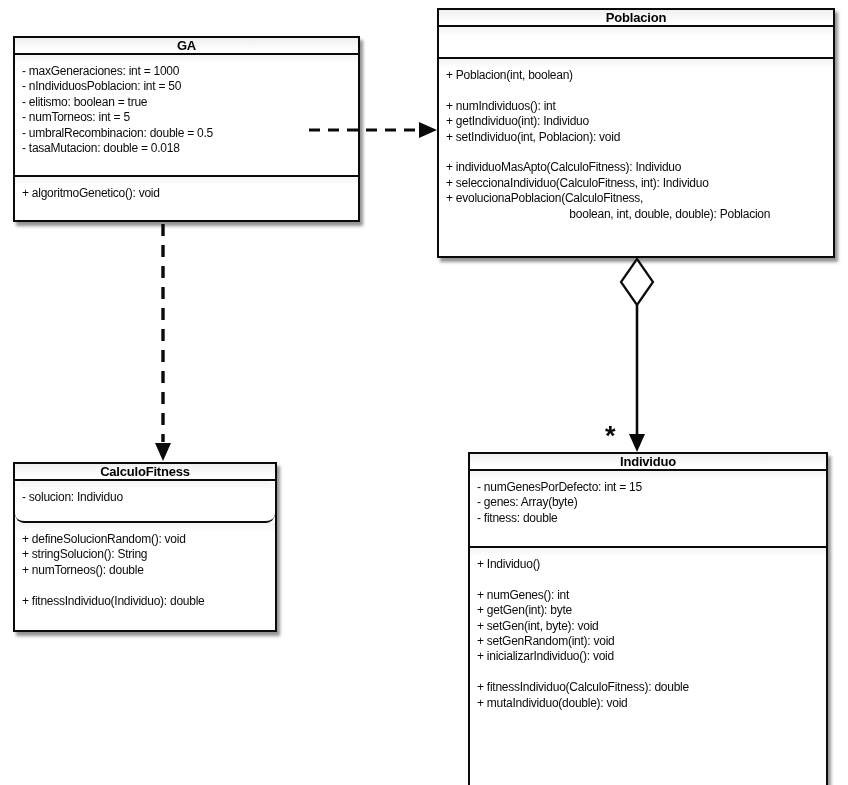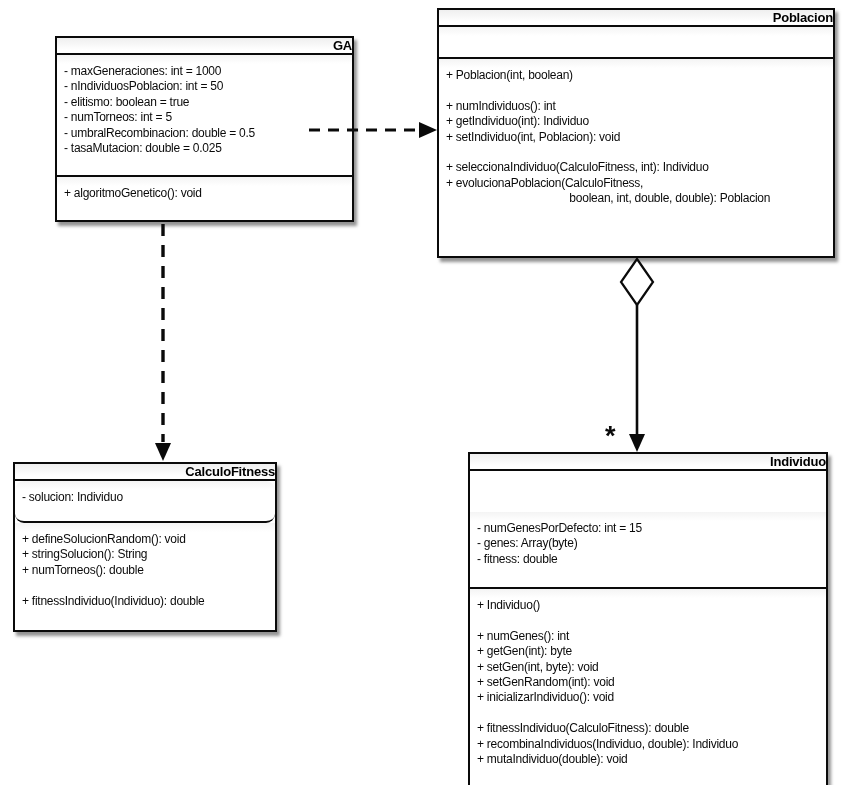--- a/index.html
+++ b/index.html
@@ -21,21 +21,21 @@
     background: #ffffff;
     border: 2px solid #0a0a0a;
     box-shadow: 3px 4px 3px rgba(60,60,60,0.55);
     display: flex;
     flex-direction: column;
   }
   .uml-title {
     box-sizing: border-box;
     height: 17px;
     border-bottom: 2px solid #0a0a0a;
-    text-align: right;
+    text-align: center;
     font-weight: bold;
     font-size: 13px;
     line-height: 15px;
     letter-spacing: -0.2px;
     background: linear-gradient(#efefef, #ffffff 80%);
     flex: 0 0 auto;
   }
   .uml-attrs {
     box-sizing: border-box;
     border-bottom: 2px solid #0a0a0a;
@@ -50,28 +50,28 @@
     flex: 1 1 auto;
   }
   .uml-line {
     font-size: 12px;
     line-height: 15.4px;
     letter-spacing: -0.25px;
     white-space: pre;
     color: #0a0a0a;
   }
   
-  #box-ga            { left: 13px;  top: 36px;  width: 299px; height: 186px; margin-left: 42px; }
+  #box-ga            { left: 13px;  top: 36px;  width: 347px; height: 186px; }
   #box-ga .uml-attrs { height: 122px; }
   #box-poblacion            { left: 437px; top: 8px;   width: 398px; height: 250px; }
   #box-poblacion .uml-attrs { height: 32px; }
   #box-calculofitness            { left: 13px;  top: 462px; width: 264px; height: 170px; }
   #box-calculofitness .uml-attrs { height: 42px; border-radius: 9px; }
   #box-individuo            { left: 468px; top: 452px; width: 360px; height: 394px; }
-  #box-individuo .uml-attrs { height: 77px; margin-top: 41px; }
+  #box-individuo .uml-attrs { height: 77px; }
 
   #connector-layer {
     position: absolute;
     left: 0; top: 0;
     width: 848px;
     height: 785px;
     pointer-events: none;
   }
   #connector-layer * { pointer-events: auto; }
   .multiplicity-label {
@@ -90,37 +90,38 @@
 <div id="diagram-canvas">
 
   <div class="uml-class" id="box-ga">
     <div class="uml-title">GA</div>
     <div class="uml-attrs">
         <div class="uml-line">- maxGeneraciones: int = 1000</div>
         <div class="uml-line">- nIndividuosPoblacion: int = 50</div>
         <div class="uml-line">- elitismo: boolean = true</div>
         <div class="uml-line">- numTorneos: int = 5</div>
         <div class="uml-line">- umbralRecombinacion: double = 0.5</div>
-        <div class="uml-line">- tasaMutacion: double = 0.025</div>
+        <div class="uml-line">- tasaMutacion: double = 0.018</div>
       </div>
     <div class="uml-methods">
         <div class="uml-line">+ algoritmoGenetico(): void</div>
       </div>
   </div>
 
   <div class="uml-class" id="box-poblacion">
     <div class="uml-title">Poblacion</div>
     <div class="uml-attrs"></div>
     <div class="uml-methods">
         <div class="uml-line">+ Poblacion(int, boolean)</div>
         <div class="uml-line">&nbsp;</div>
         <div class="uml-line">+ numIndividuos(): int</div>
         <div class="uml-line">+ getIndividuo(int): Individuo</div>
         <div class="uml-line">+ setIndividuo(int, Poblacion): void</div>
         <div class="uml-line">&nbsp;</div>
+        <div class="uml-line">+ individuoMasApto(CalculoFitness): Individuo</div>
         <div class="uml-line">+ seleccionaIndividuo(CalculoFitness, int): Individuo</div>
         <div class="uml-line">+ evolucionaPoblacion(CalculoFitness,</div>
         <div class="uml-line">                                        boolean, int, double, double): Poblacion</div>
       </div>
   </div>
 
   <div class="uml-class" id="box-calculofitness">
     <div class="uml-title">CalculoFitness</div>
     <div class="uml-attrs">
         <div class="uml-line">- solucion: Individuo</div>
@@ -144,21 +145,20 @@
     <div class="uml-methods">
         <div class="uml-line">+ Individuo()</div>
         <div class="uml-line">&nbsp;</div>
         <div class="uml-line">+ numGenes(): int</div>
         <div class="uml-line">+ getGen(int): byte</div>
         <div class="uml-line">+ setGen(int, byte): void</div>
         <div class="uml-line">+ setGenRandom(int): void</div>
         <div class="uml-line">+ inicializarIndividuo(): void</div>
         <div class="uml-line">&nbsp;</div>
         <div class="uml-line">+ fitnessIndividuo(CalculoFitness): double</div>
-        <div class="uml-line">+ recombinaIndividuos(Individuo, double): Individuo</div>
         <div class="uml-line">+ mutaIndividuo(double): void</div>
       </div>
   </div>
 
   <svg id="connector-layer" viewBox="0 0 848 785" xmlns="http://www.w3.org/2000/svg">
 
      Poblacion : dashed dependency arrow --&gt;
     <g>
       <line x1="309" y1="130" x2="420" y2="130" stroke="#0a0a0a" stroke-width="3.2" stroke-dasharray="11 8"></line>
       <polygon points="437,130 419,122 419,138" fill="#0a0a0a"></polygon>

